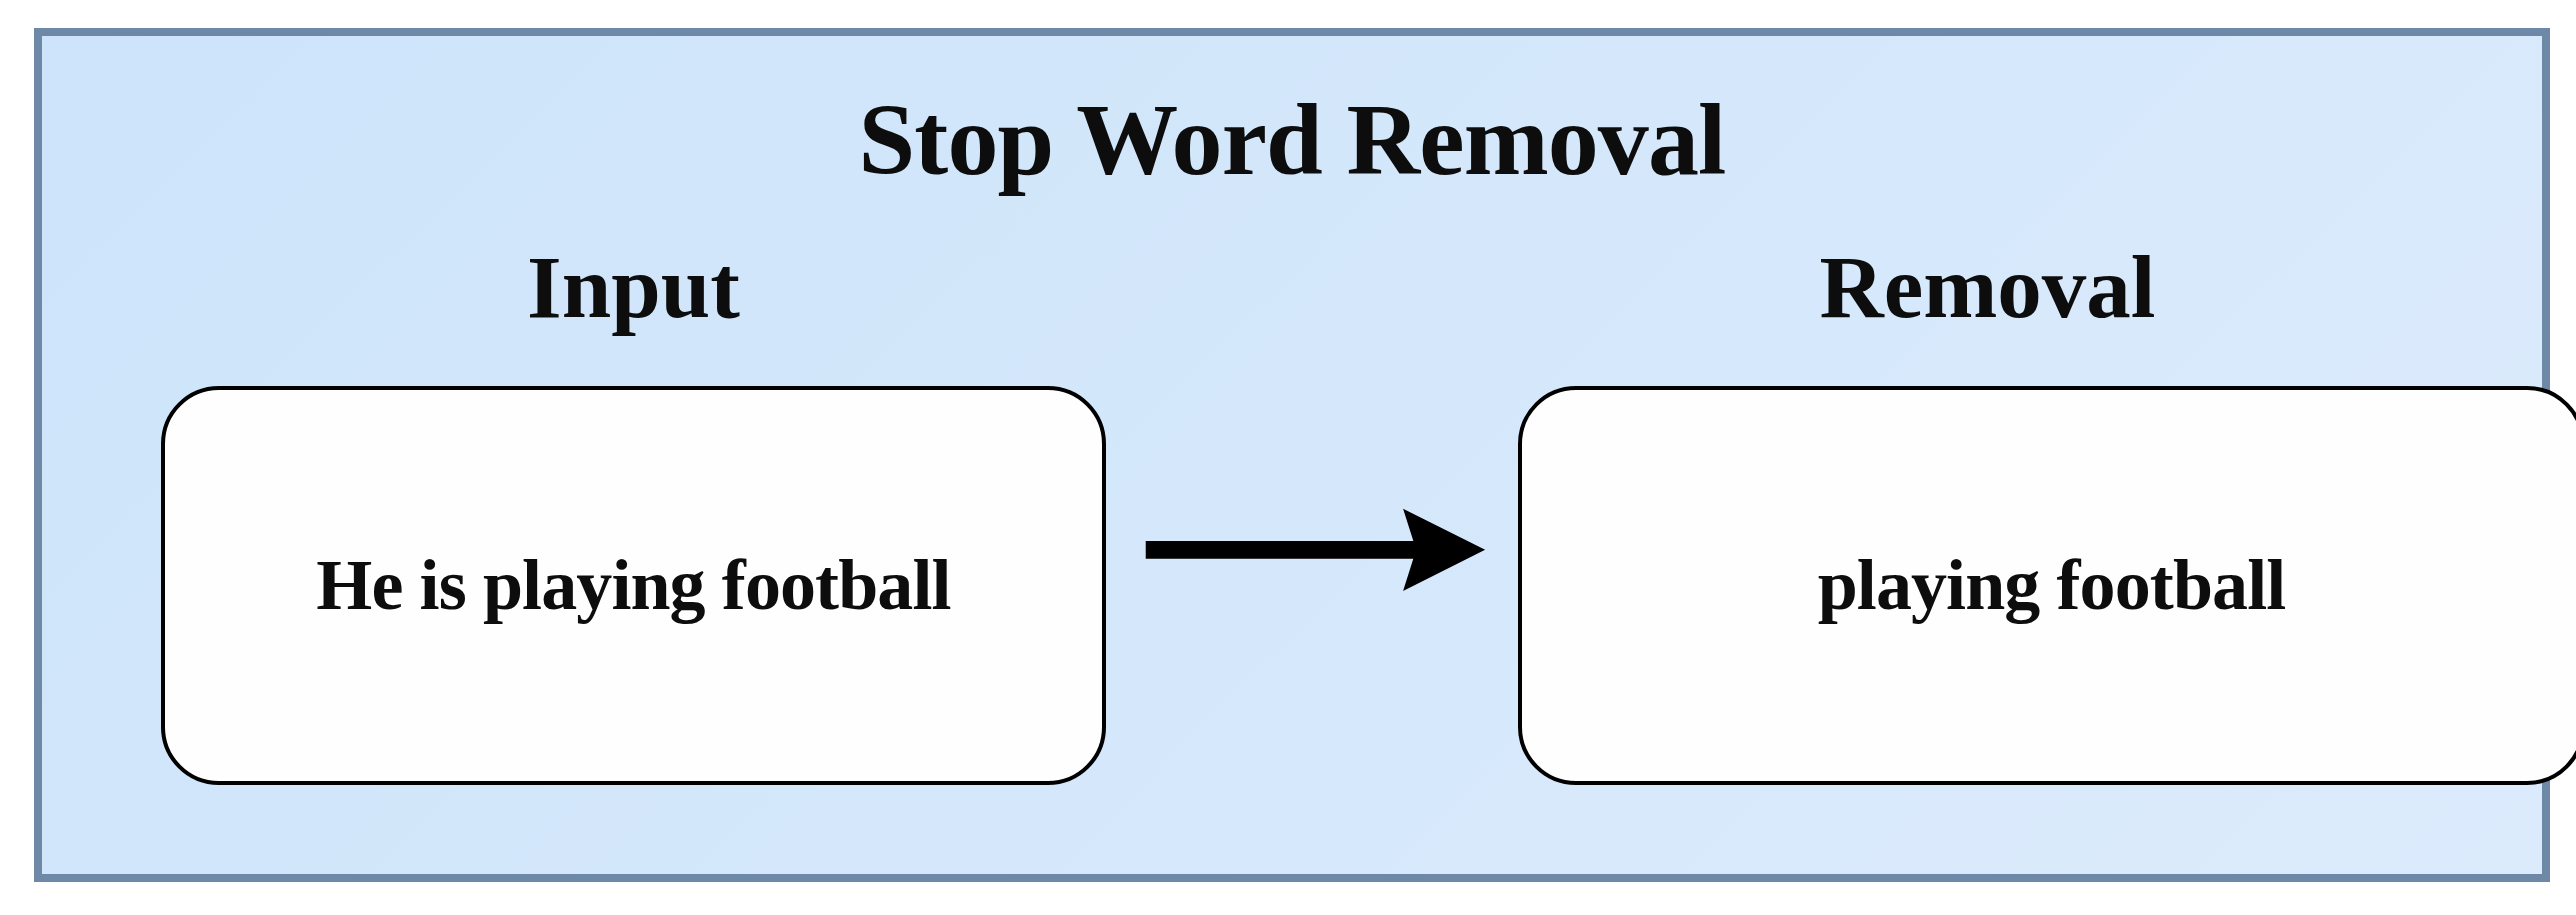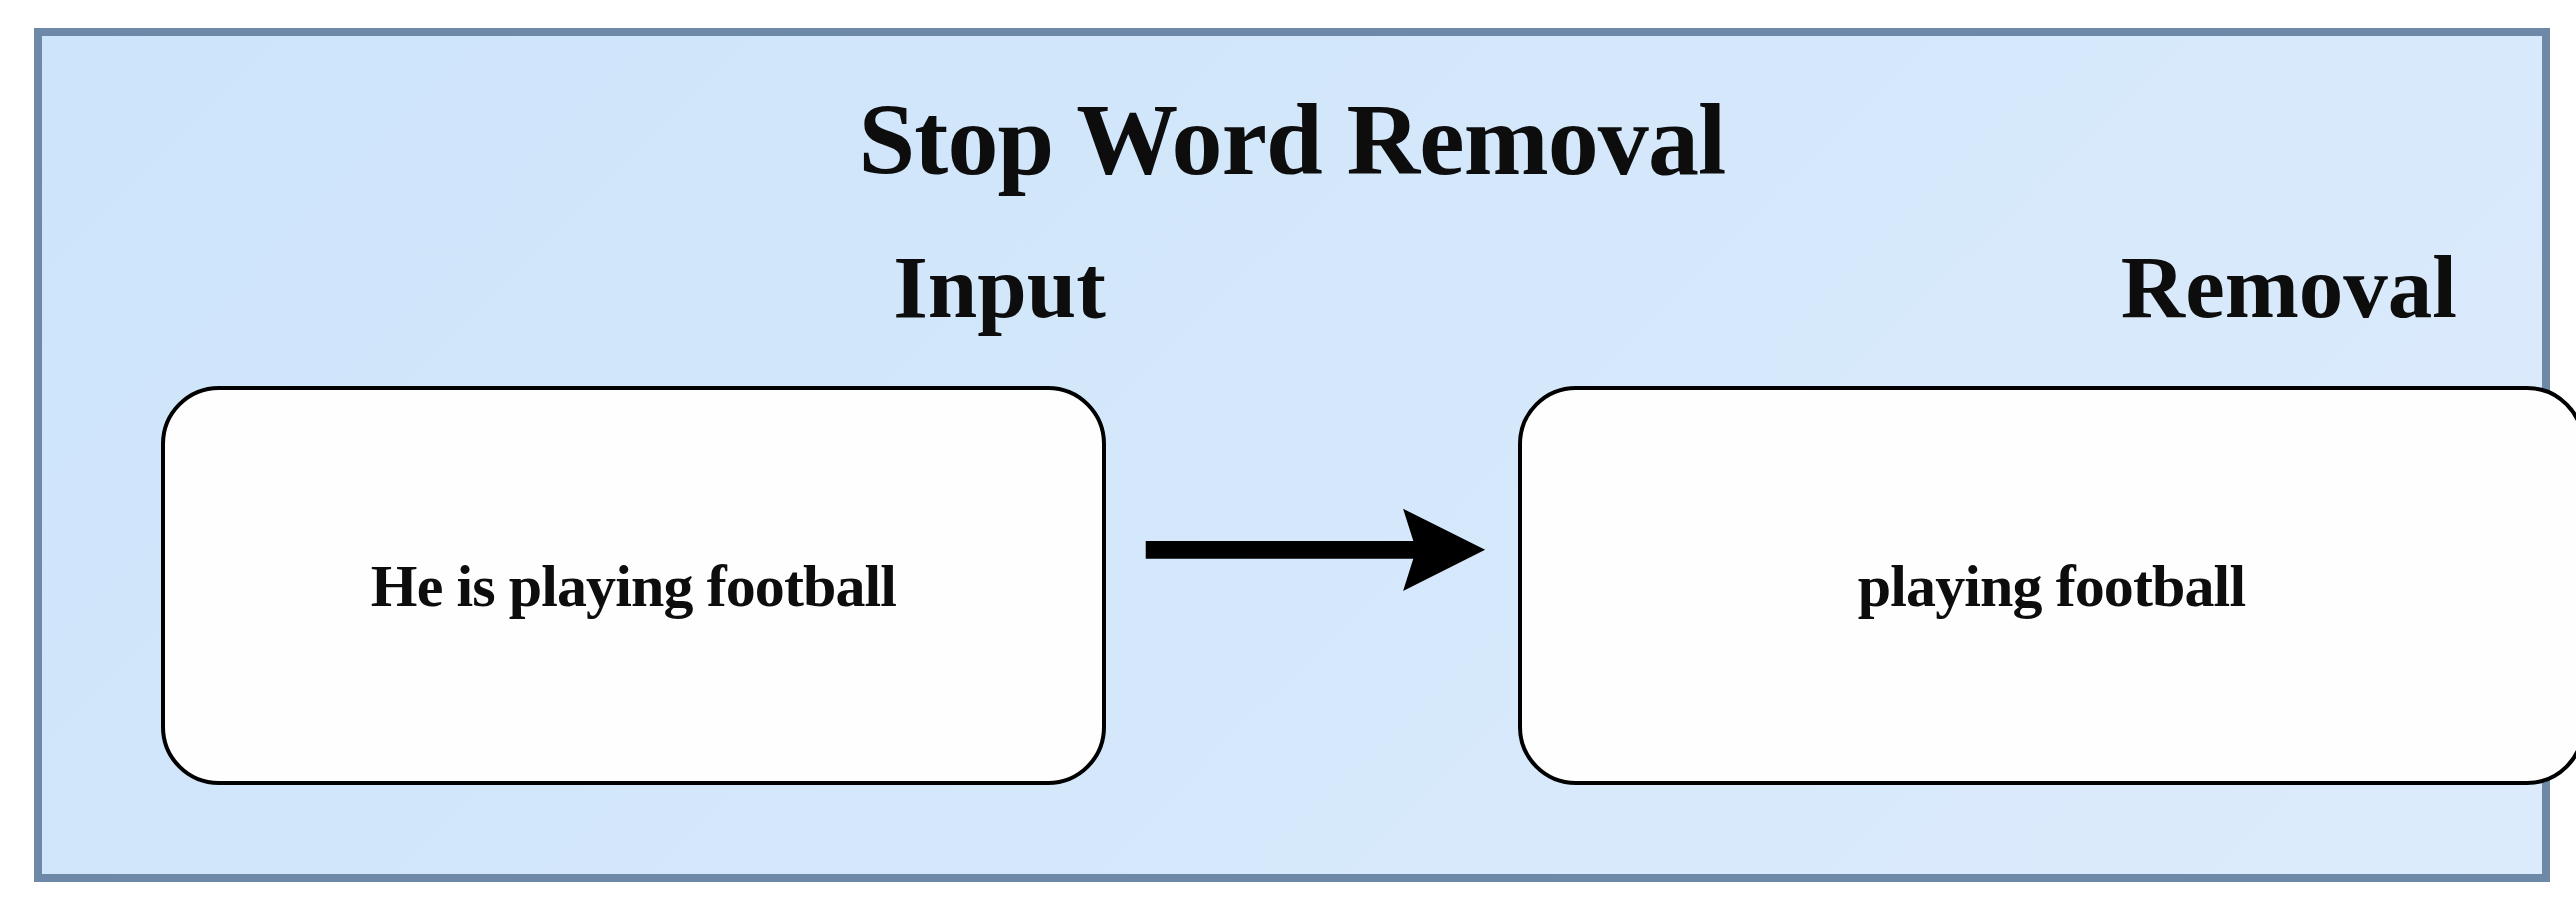--- a/index.html
+++ b/index.html
@@ -22,34 +22,34 @@
     position:absolute;left:34px;top:28px;width:2516px;height:854px;
     border:8.4px solid var(--panel-border);
     background:linear-gradient(135deg,var(--panel-bg-top) 0%,var(--panel-bg-bottom) 100%);
   }
   .title{
     position:absolute;left:0;top:48px;width:100%;
     text-align:center;font-size:102px;font-weight:bold;line-height:1.1;
     letter-spacing:-0.9px;
   }
   .col-label{
-    position:absolute;top:203px;font-size:89px;font-weight:bold;text-align:right;line-height:1.1;
+    position:absolute;top:203px;font-size:89px;font-weight:bold;text-align:center;line-height:1.1;
   }
   .input-label{left:119px;width:945px;}
   .output-label{left:1476px;width:939px;}
   .box{
     position:absolute;top:350px;height:399px;
     background:var(--box-bg);
     border:4.7px solid var(--box-border);
     border-radius:58px;
     display:flex;align-items:center;justify-content:center;
     text-align:center;
   }
   .box .box-text{
-    font-size:60px;font-weight:bold;line-height:1.1;letter-spacing:-0.9px;
+    font-size:72px;font-weight:bold;line-height:1.1;letter-spacing:-0.9px;
   }
   .input-box{left:119px;width:945px;}
   .output-box{left:1476px;width:1067px;}
   .arrow{
     position:absolute;left:1100px;top:456px;width:345px;height:112px;
   }
   .arrow .shaft{stroke:var(--arrow-color);}
   .arrow .head{fill:var(--arrow-color);}
 </style>
 </head>

